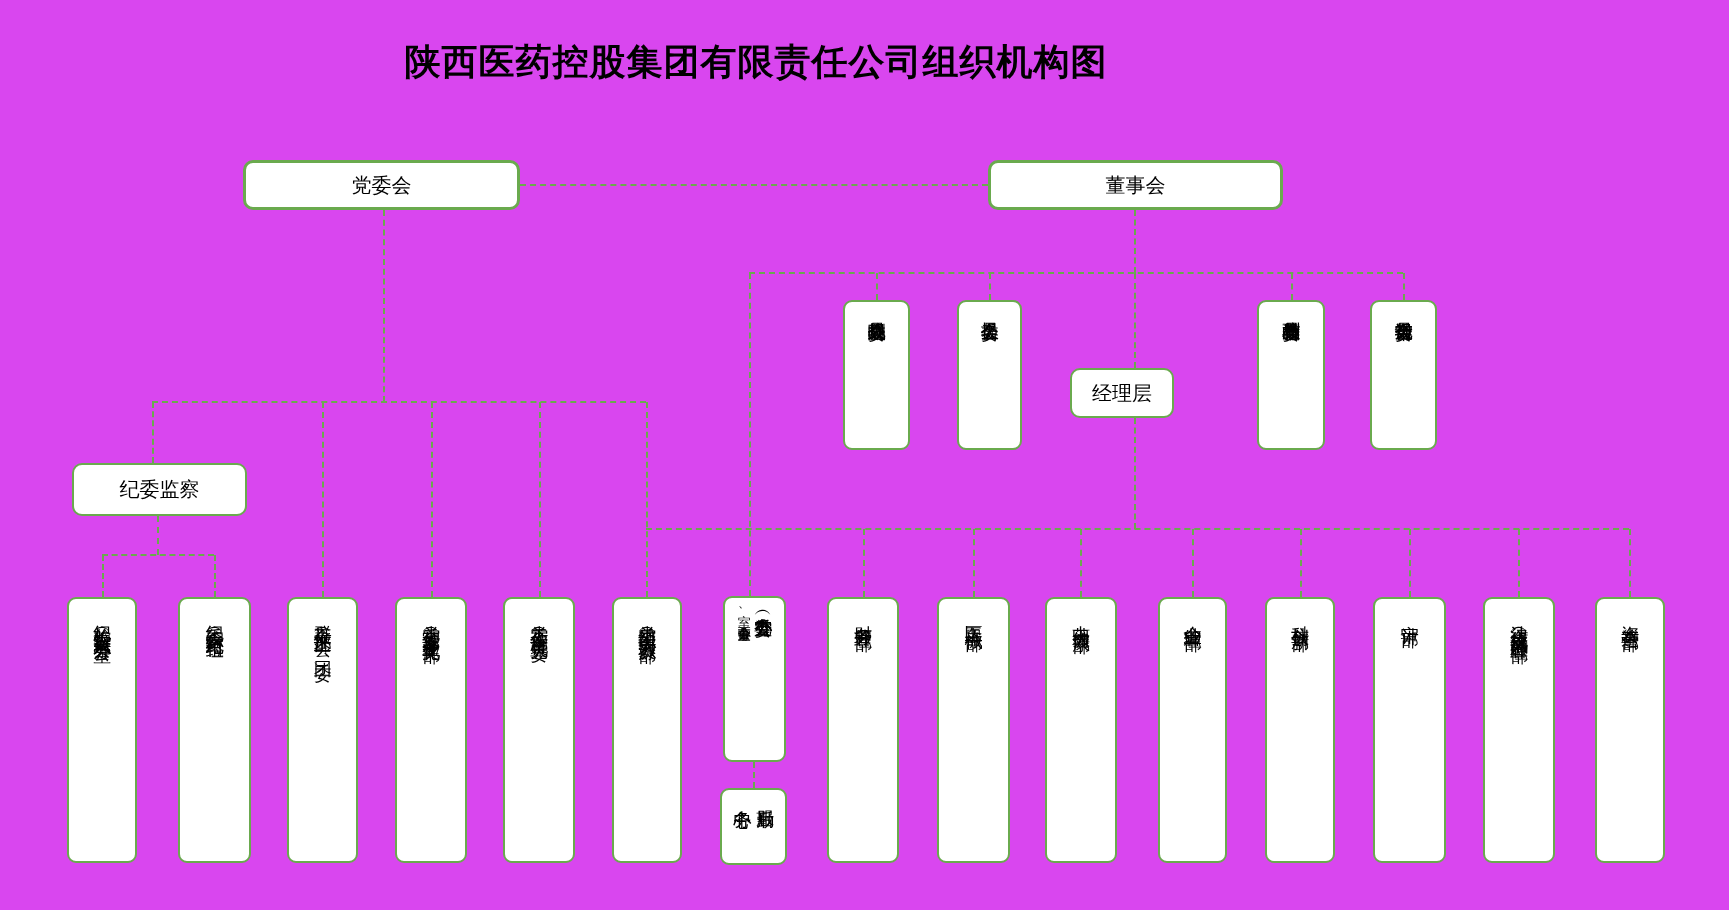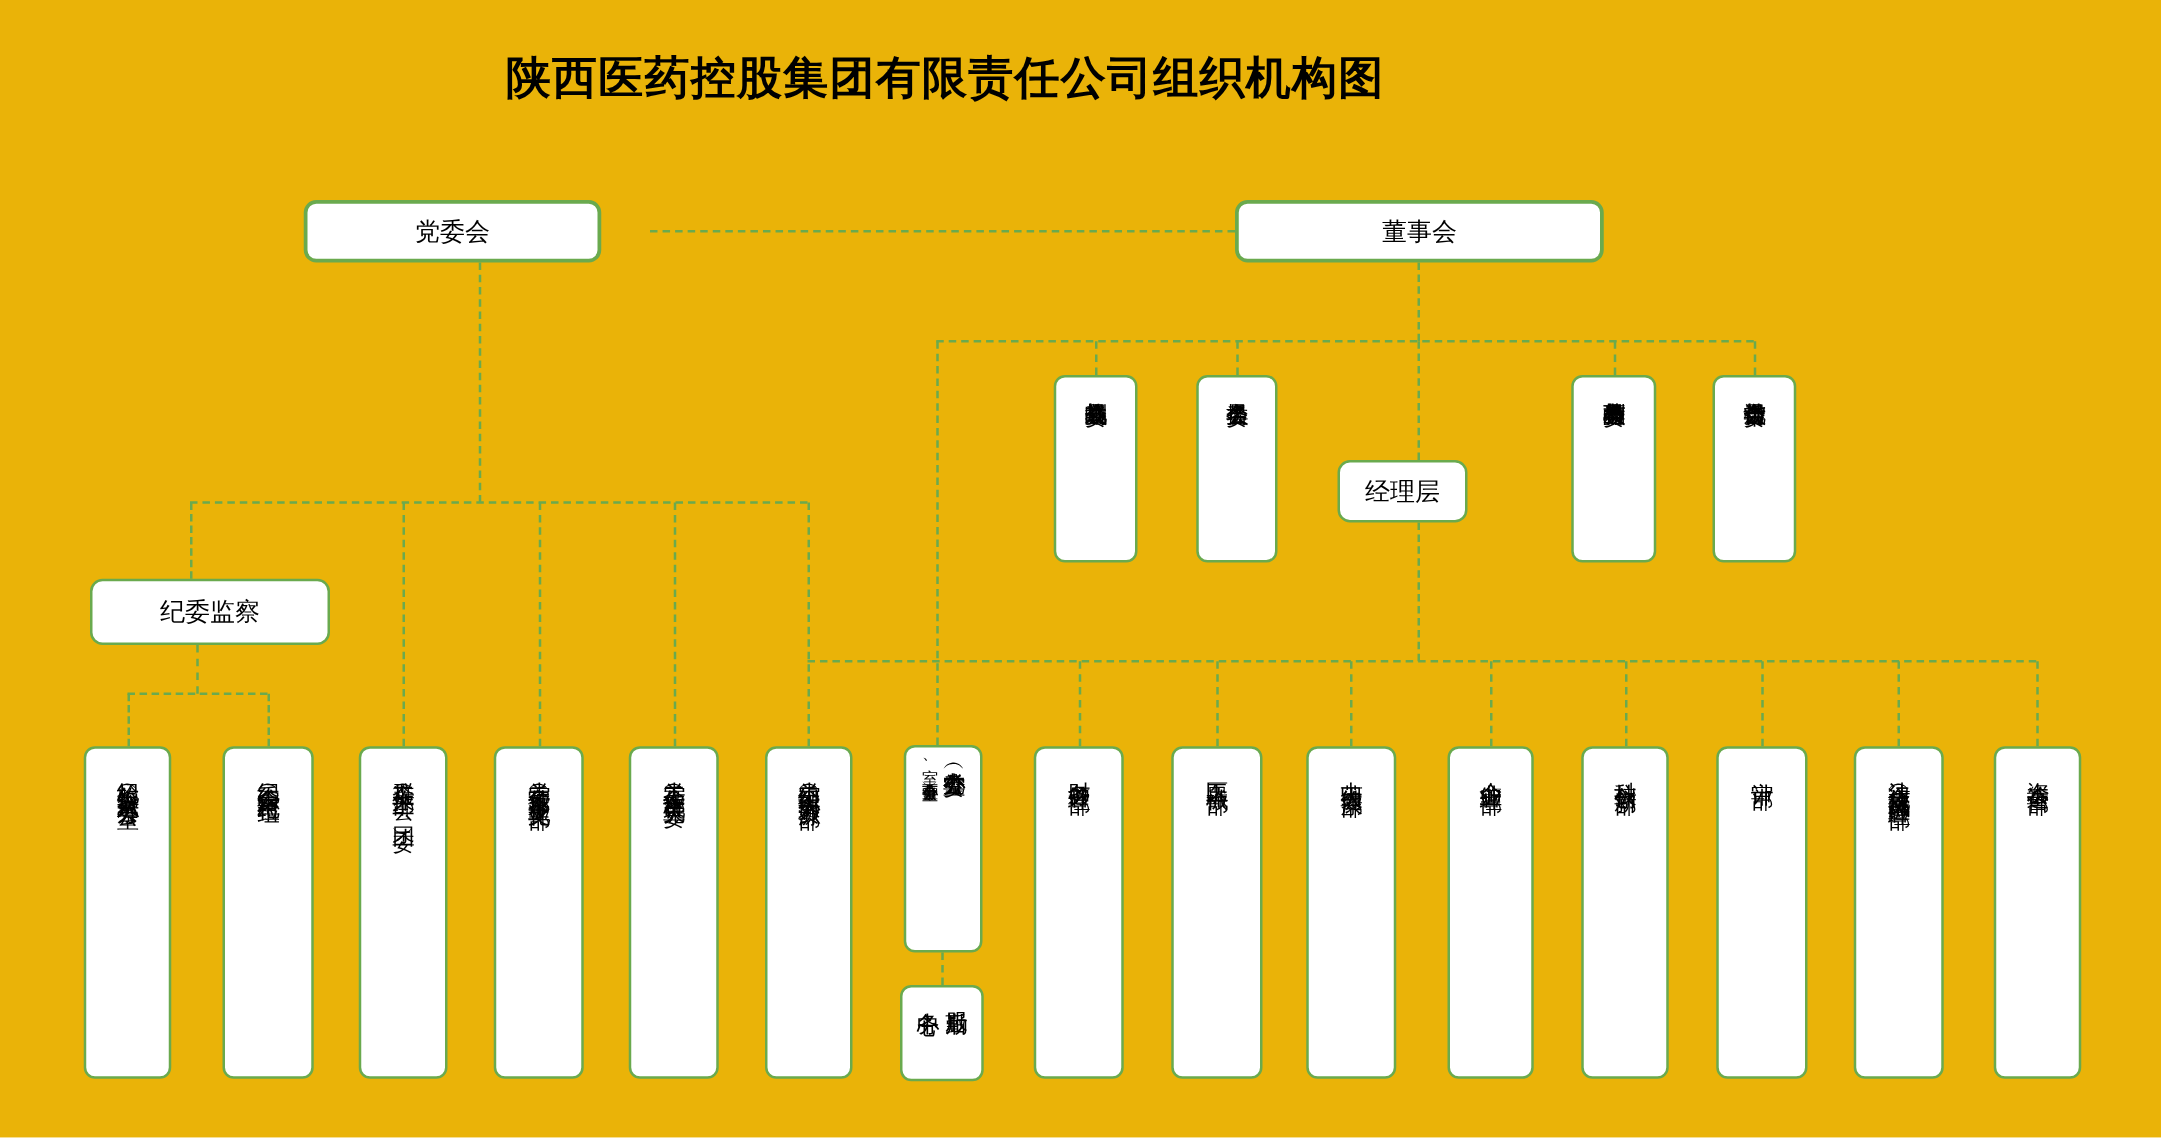--- a/index.html
+++ b/index.html
@@ -1,19 +1,19 @@
 <!DOCTYPE html>
 <html><head>
 <meta charset="utf-8">
 <style>
   :root{ --g:#6aaa4e; --ink:#111111; }
   *{margin:0;padding:0;box-sizing:border-box}
   html,body{background:#ffffff}
   body{font-family:"Liberation Sans",sans-serif;color:var(--ink)}
-  #canvas{position:relative;width:1729px;height:910px;background:#eab308;overflow:hidden}
+  #canvas{position:relative;width:1729px;height:910px;background:#d946ef;overflow:hidden}
   .title{position:absolute;left:0;top:38px;width:1512px;text-align:center;
          font-size:36px;font-weight:bold;letter-spacing:1px;color:#000}
   .hbox{position:absolute;border:3px solid var(--g);border-radius:10px;background:#fff;
         display:flex;align-items:center;justify-content:center;font-size:20px;color:#000}
   .vbox{position:absolute;border:2px solid var(--g);border-radius:9px;background:#fff;
         display:flex;flex-direction:row-reverse;justify-content:center;align-items:flex-start;
         padding-top:12px;gap:2px;color:#000}
   .vtext{writing-mode:vertical-rl;text-orientation:mixed;font-size:18px;
          letter-spacing:2px;line-height:1.15;white-space:nowrap}
   .committee{padding-top:6px}
@@ -22,33 +22,33 @@
   .compact .vtext{letter-spacing:0}
   .hline{position:absolute;height:0;border-top:2px dashed var(--g)}
   .vline{position:absolute;width:0;border-left:2px dashed var(--g)}
 </style>
 </head>
 <body>
 
 <div id="canvas">
   <div class="title">陕西医药控股集团有限责任公司组织机构图</div>
 
-  <div class="hbox" style="left:243px;top:160px;width:238px;height:50px">
+  <div class="hbox" style="left:243px;top:160px;width:277px;height:50px">
     <span>党委会</span>
   </div>
 
   <div class="hbox" style="left:988px;top:160px;width:295px;height:50px">
     <span>董事会</span>
   </div>
 
   <div class="hbox" style="left:1070px;top:368px;width:104px;height:50px;border-width:2px">
     <span>经理层</span>
   </div>
 
-  <div class="hbox" style="left:72px;top:463px;width:192px;height:53px;border-width:2px">
+  <div class="hbox" style="left:72px;top:463px;width:175px;height:53px;border-width:2px">
     <span>纪委监察</span>
   </div>
 <div class="hline" style="left: 520px; top: 184px; width: 468px;"></div>
     <div class="hline" style="left: 152px; top: 401px; width: 494px;"></div>
     <div class="hline" style="left: 749px; top: 272px; width: 654px;"></div>
     <div class="hline" style="left: 646px; top: 528px; width: 983px;"></div>
     <div class="hline" style="left: 102px; top: 554px; width: 112px;"></div>
     <div class="vline" style="left: 383px; top: 210px; height: 192px;"></div>
     <div class="vline" style="left: 152px; top: 402px; height: 61px;"></div>
     <div class="vline" style="left: 322px; top: 402px; height: 195px;"></div>

